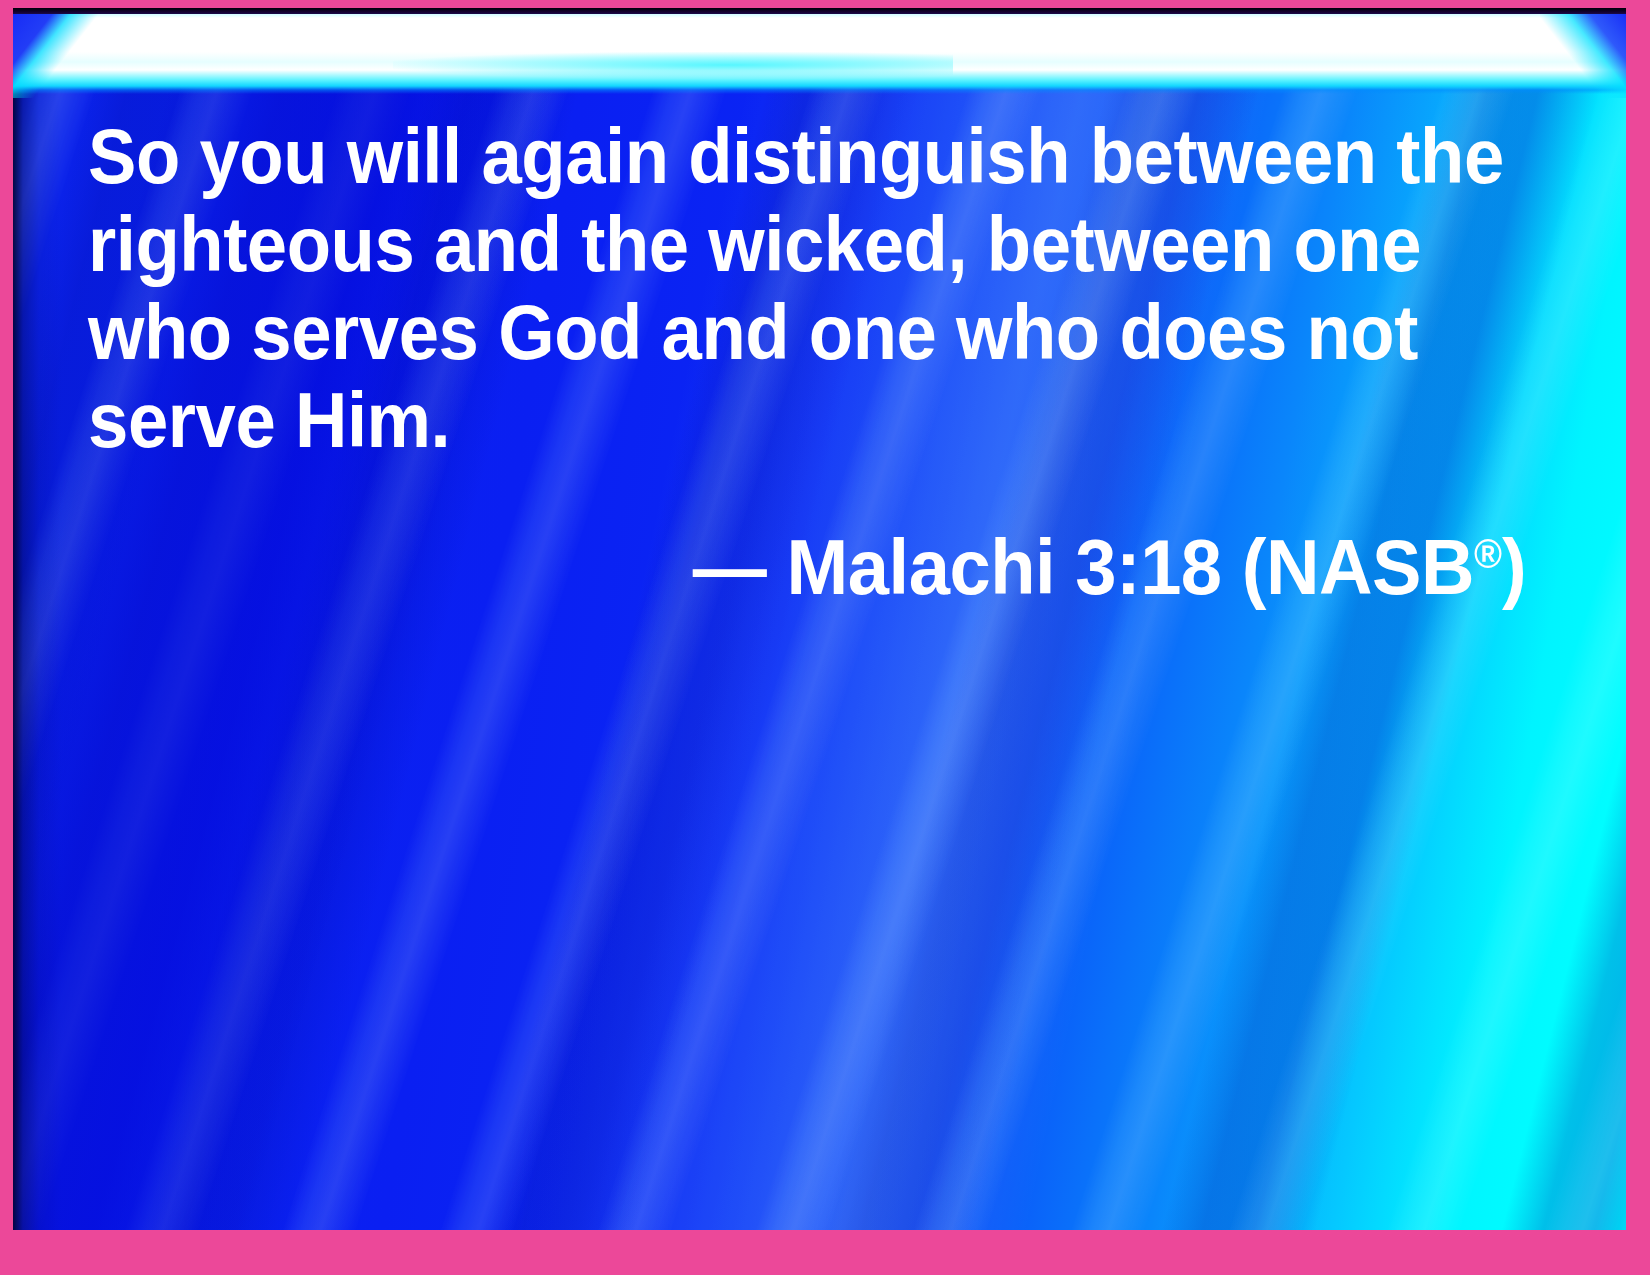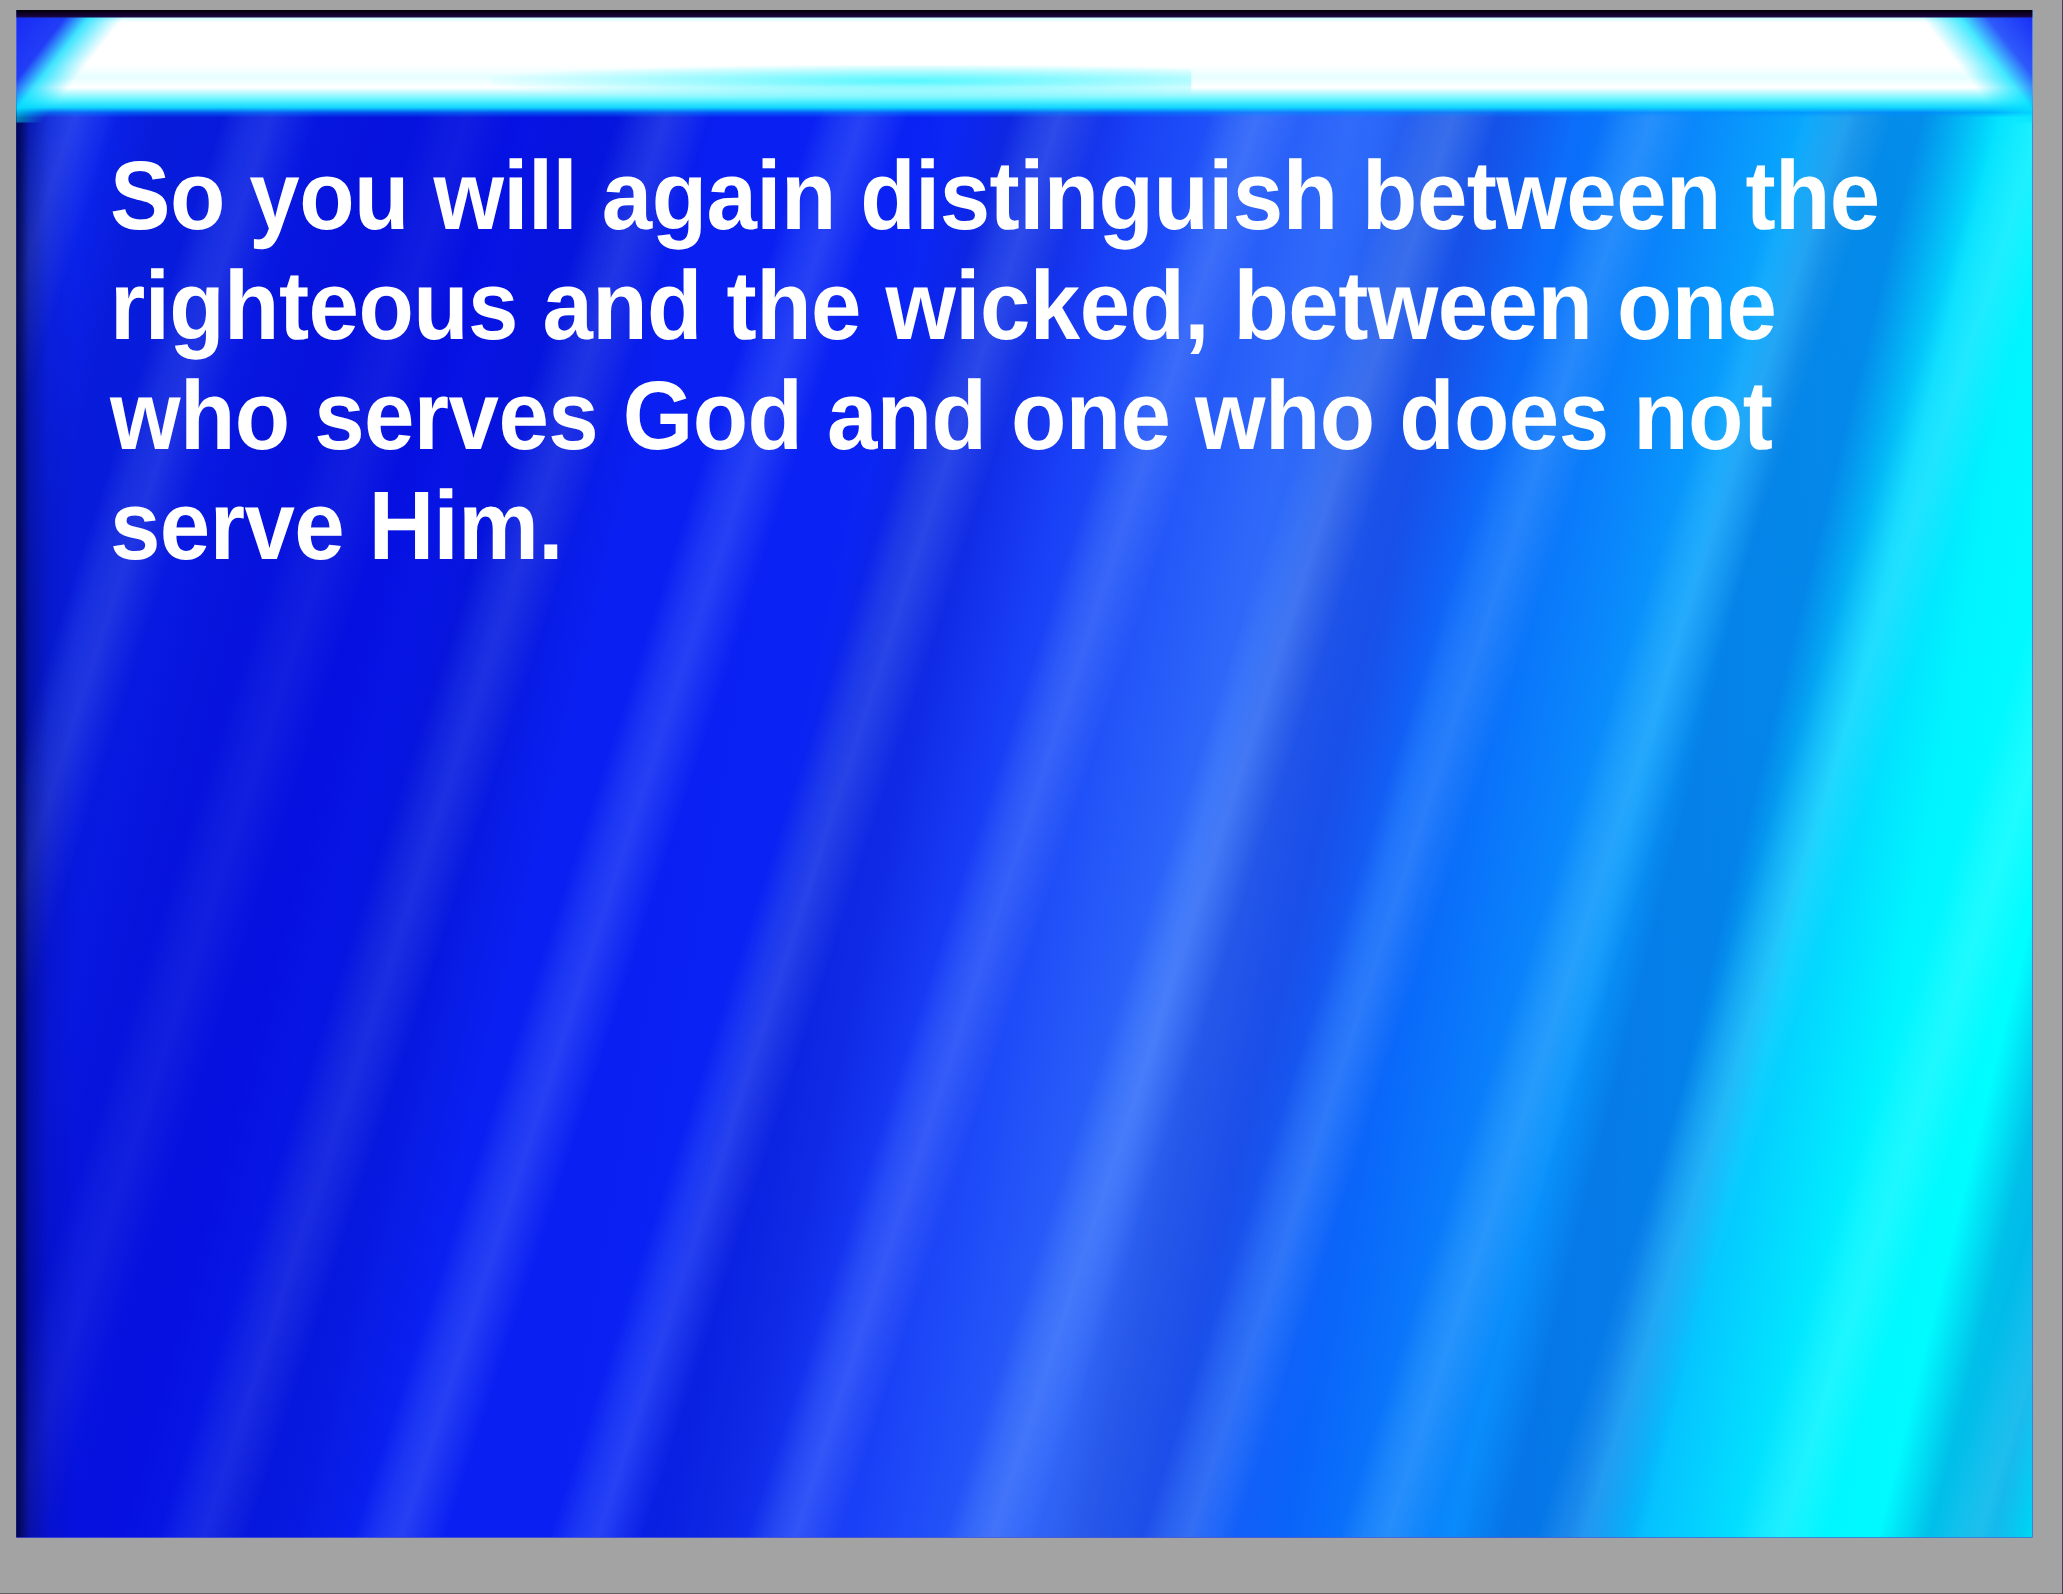--- a/index.html
+++ b/index.html
@@ -13,21 +13,21 @@
     height: 1275px;
     overflow: hidden;
     font-family: "Liberation Sans", "DejaVu Sans", sans-serif;
   }
 
   
   #slide {
     position: relative;
     width: 1650px;
     height: 1275px;
-    background: #a3a3a3;
+    background: #ec4899;
     overflow: hidden;
   }
 
   
   #canvas {
     position: absolute;
     left: 13px;
     top: 8px;
     width: 1613px;   
     height: 1222px;  
@@ -244,16 +244,19 @@
     <div id="top-glow-left"></div>
     <div id="top-glow-right"></div>
     <div id="top-rule"></div>
 
     <div id="text-block">
       <div class="verse-line">So you will again distinguish between the</div>
       <div class="verse-line">righteous and the wicked, between one</div>
       <div class="verse-line">who serves God and one who does not</div>
       <div class="verse-line">serve Him.</div>
 
+      <div id="attribution">
+        <span class="attr-text"><span>—</span><span>&nbsp;</span><span>Malachi</span><span>&nbsp;</span><span>3:18</span><span>&nbsp;</span><span>(NASB</span><span class="reg-mark">®</span><span>)</span></span>
+      </div>
     </div>
 
   </div>
 </div>
 
 </body></html>

